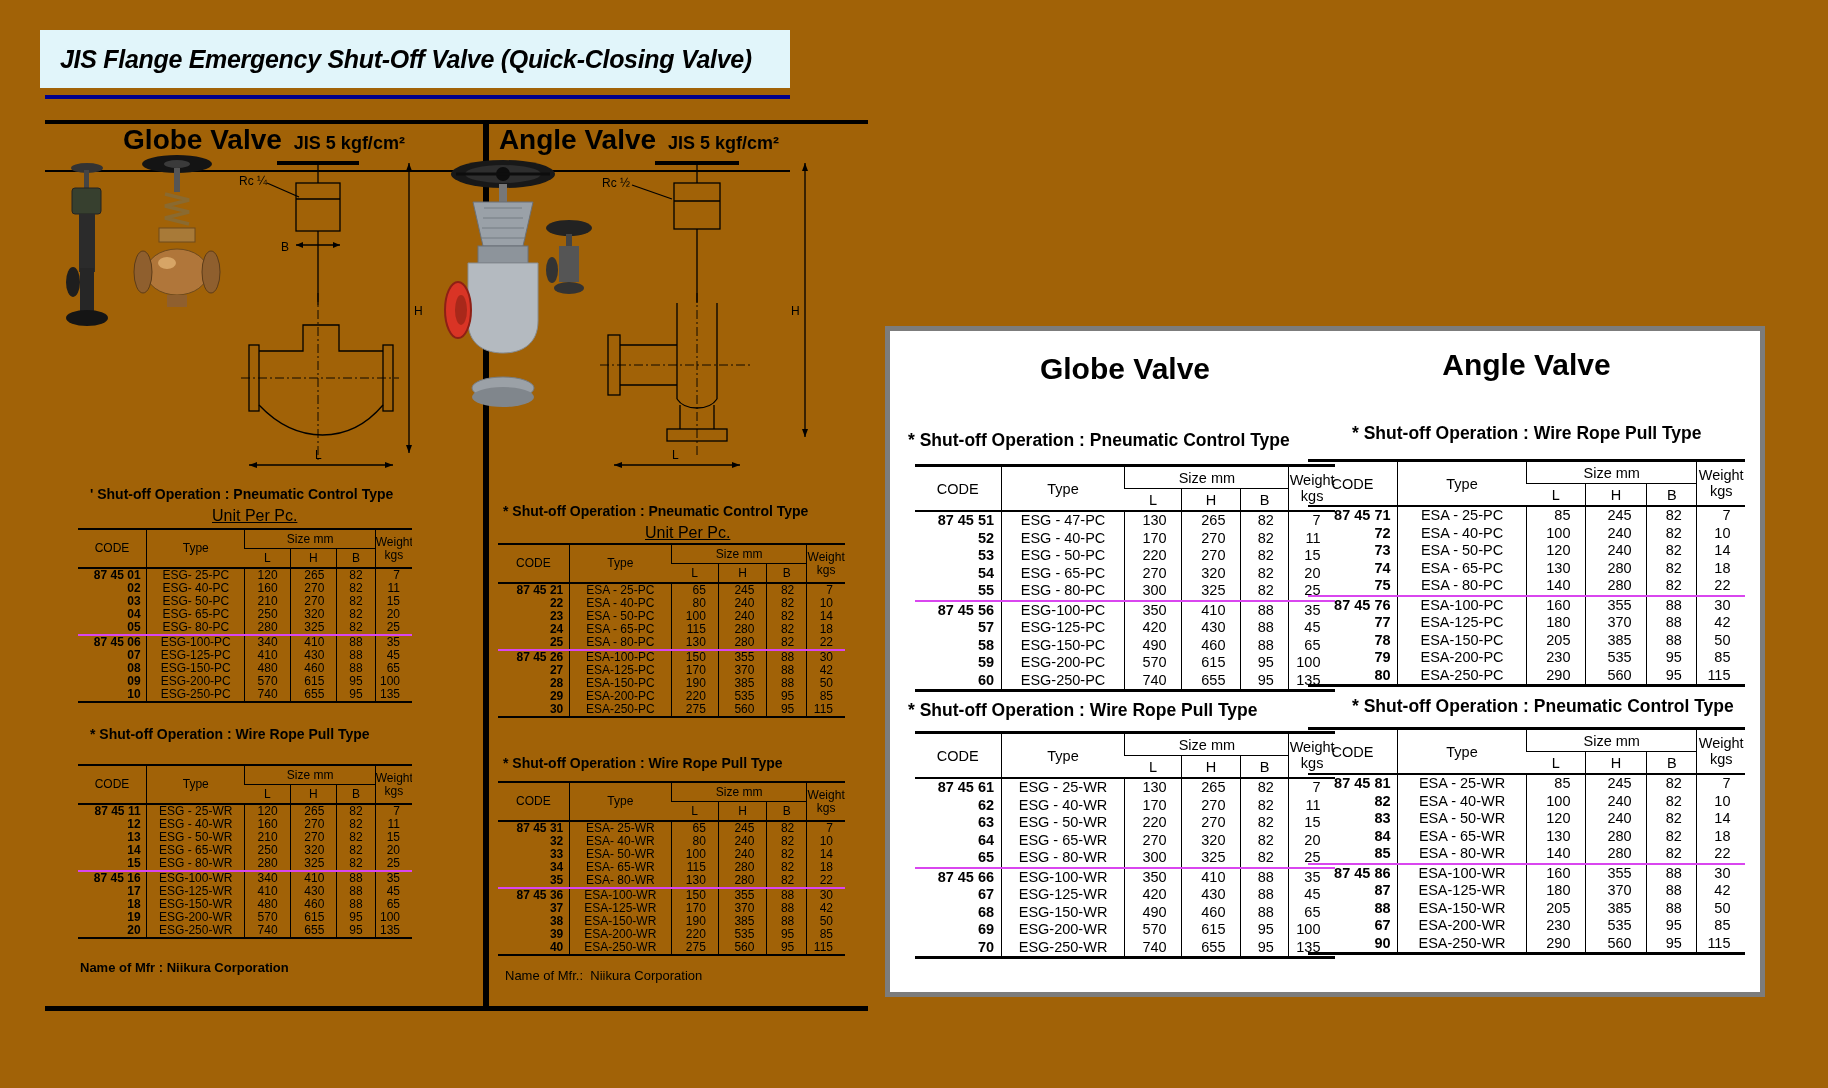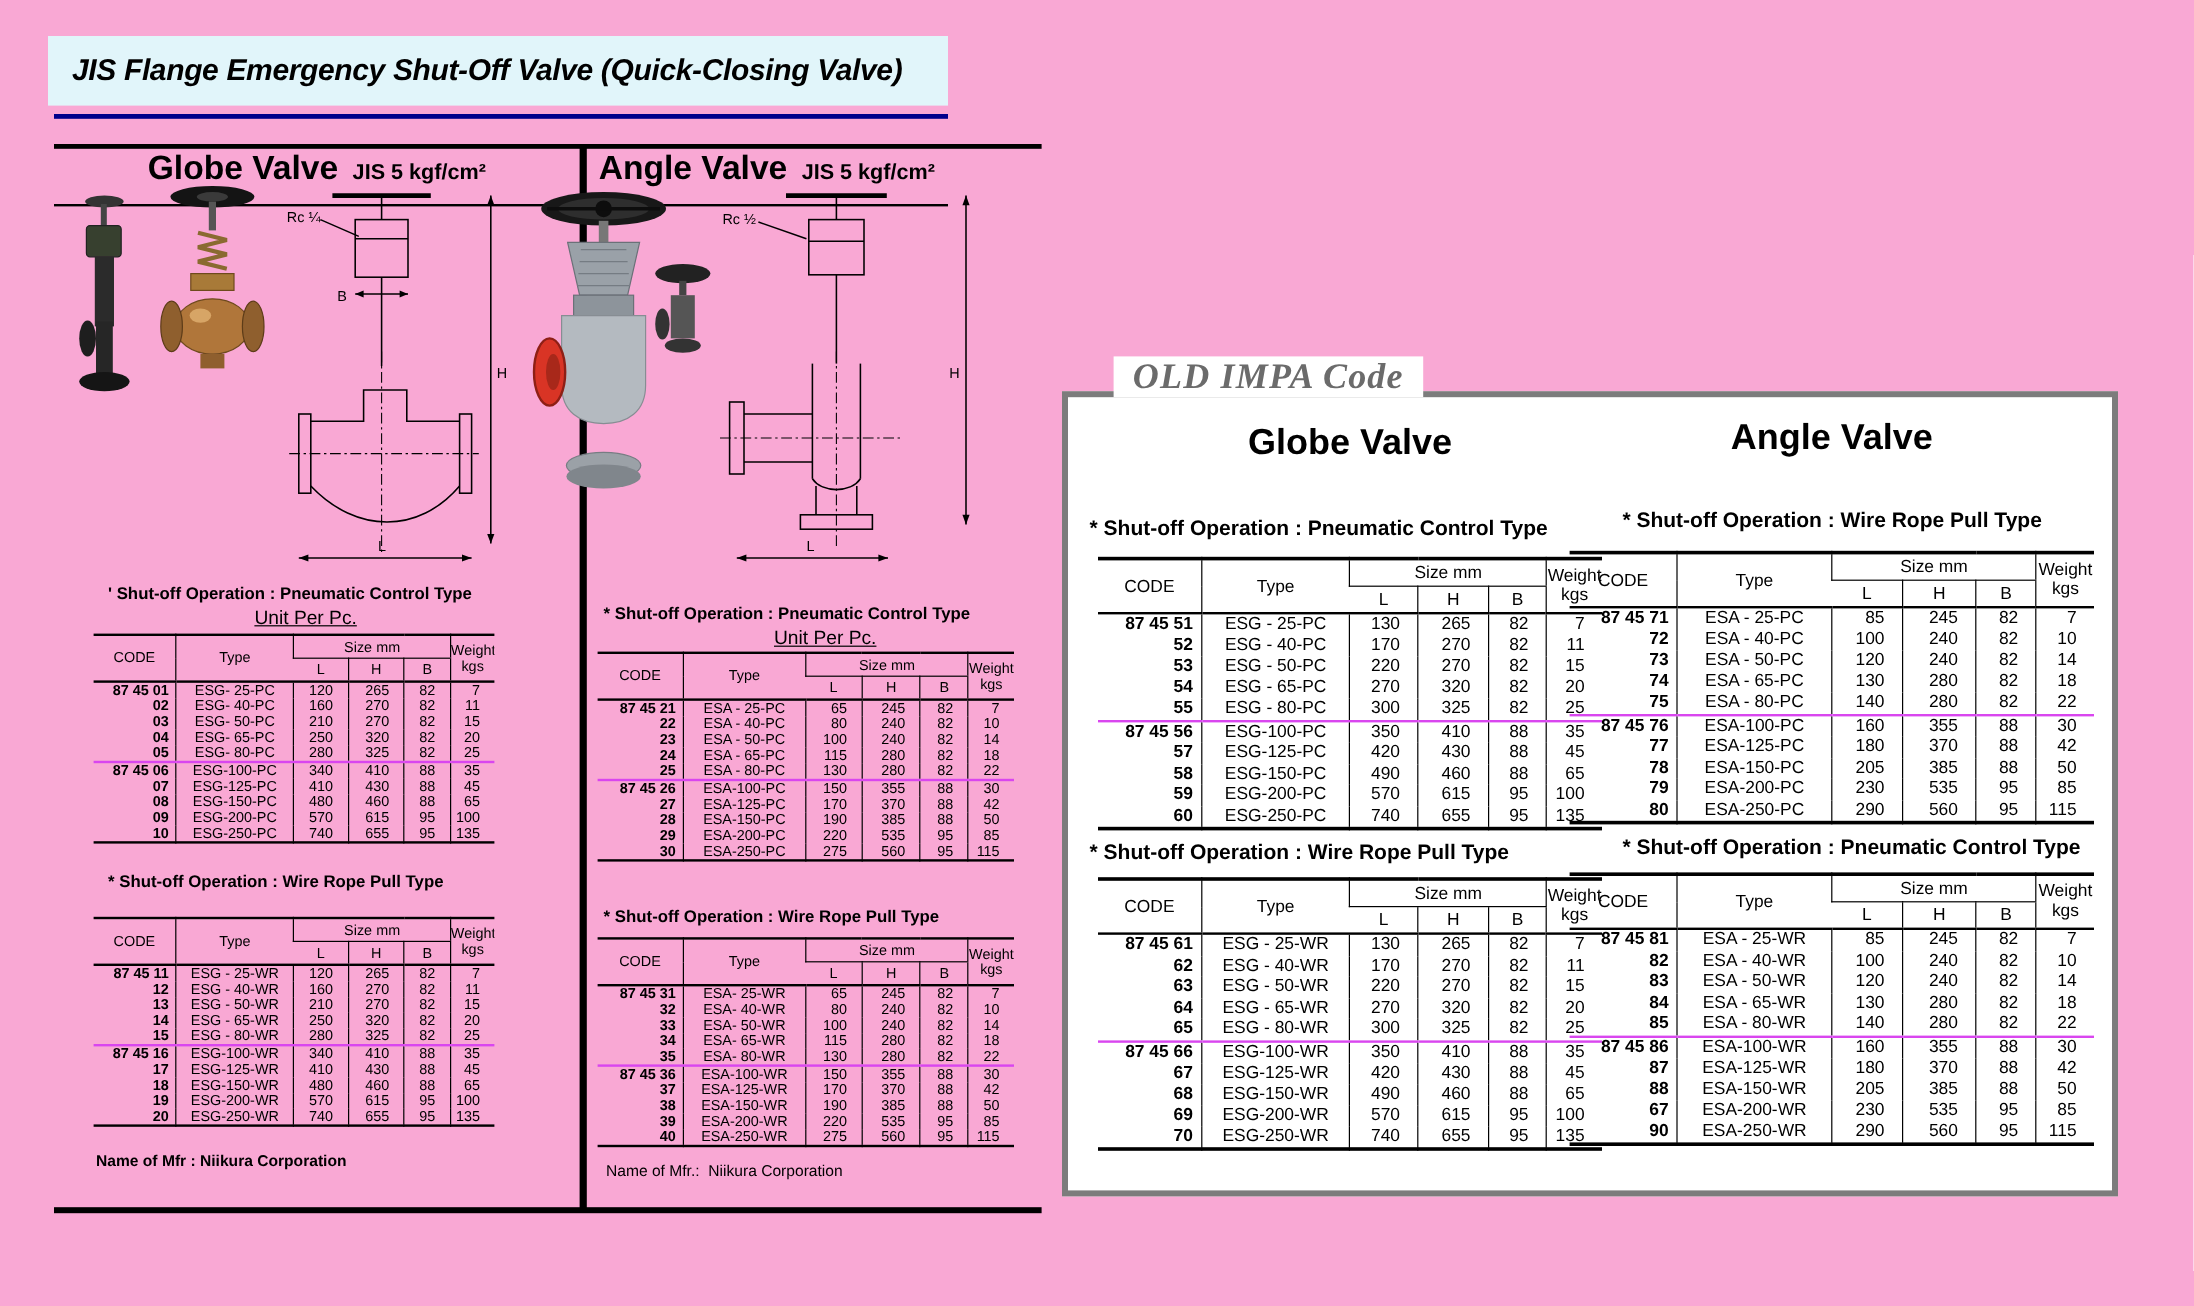--- a/index.html
+++ b/index.html
@@ -1,16 +1,16 @@
 <!DOCTYPE html>
 <html><head>
 <meta charset="utf-8">
 <style>
   html,body{margin:0;padding:0;background:#fff;}
-  .page{position:relative;width:1828px;height:1088px;background:#f9a8d4;overflow:hidden;
+  .page{position:relative;width:1828px;height:1088px;background:#a16207;overflow:hidden;
         font-family:"Liberation Sans",sans-serif;color:#000;}
   .abs{position:absolute;}
 
   
   .banner{left:40px;top:30px;width:750px;height:58px;background:#e1f5fa;
           display:flex;align-items:center;padding-left:20px;box-sizing:border-box;}
   .banner h1{margin:0;font-size:25px;font-weight:bold;font-style:italic;letter-spacing:-0.3px;}
   .rule{background:#000;}
   .navy{left:45px;top:95px;width:745px;height:4px;background:#00008b;}
   .toprule{left:45px;top:120px;width:823px;height:4px;}
@@ -640,21 +640,20 @@
             <td class="num">560</td>
             <td class="num">95</td>
             <td class="num">115</td>
           </tr>
         </tbody>
       </table>
   </div>
   <div class="abs mfr mid" style="left:505px;top:968px;">Name of Mfr.:  Niikura Corporation</div>
 
   <div class="abs impa-box"></div>
-  <div class="abs impa-title">OLD IMPA Code</div>
 
   <div class="impa-zone">
     <div class="abs impa-col-title" style="left:915px;top:352px;width:420px;">Globe Valve</div>
     <div class="abs op-head impa-op" style="left:908px;top:430px;">* Shut-off Operation : Pneumatic Control Type</div>
     <div class="abs" style="left:915px;top:464px;width:420px;">
       <table class="tbl impa-tbl">
           <colgroup>
             <col class="col0">
             <col class="col1">
             <col class="col2">
@@ -674,21 +673,21 @@
             </tr>
             <tr>
               <th>L</th>
               <th>H</th>
               <th>B</th>
             </tr>
           </thead>
           <tbody>
             <tr>
               <td class="c0">87 45 51</td>
-              <td class="c1">ESG - 25-PC</td>
+              <td class="c1">ESG - 47-PC</td>
               <td class="num">130</td>
               <td class="num">265</td>
               <td class="num">82</td>
               <td class="num">7</td>
             </tr>
             <tr>
               <td class="c0">52</td>
               <td class="c1">ESG - 40-PC</td>
               <td class="num">170</td>
               <td class="num">270</td>

